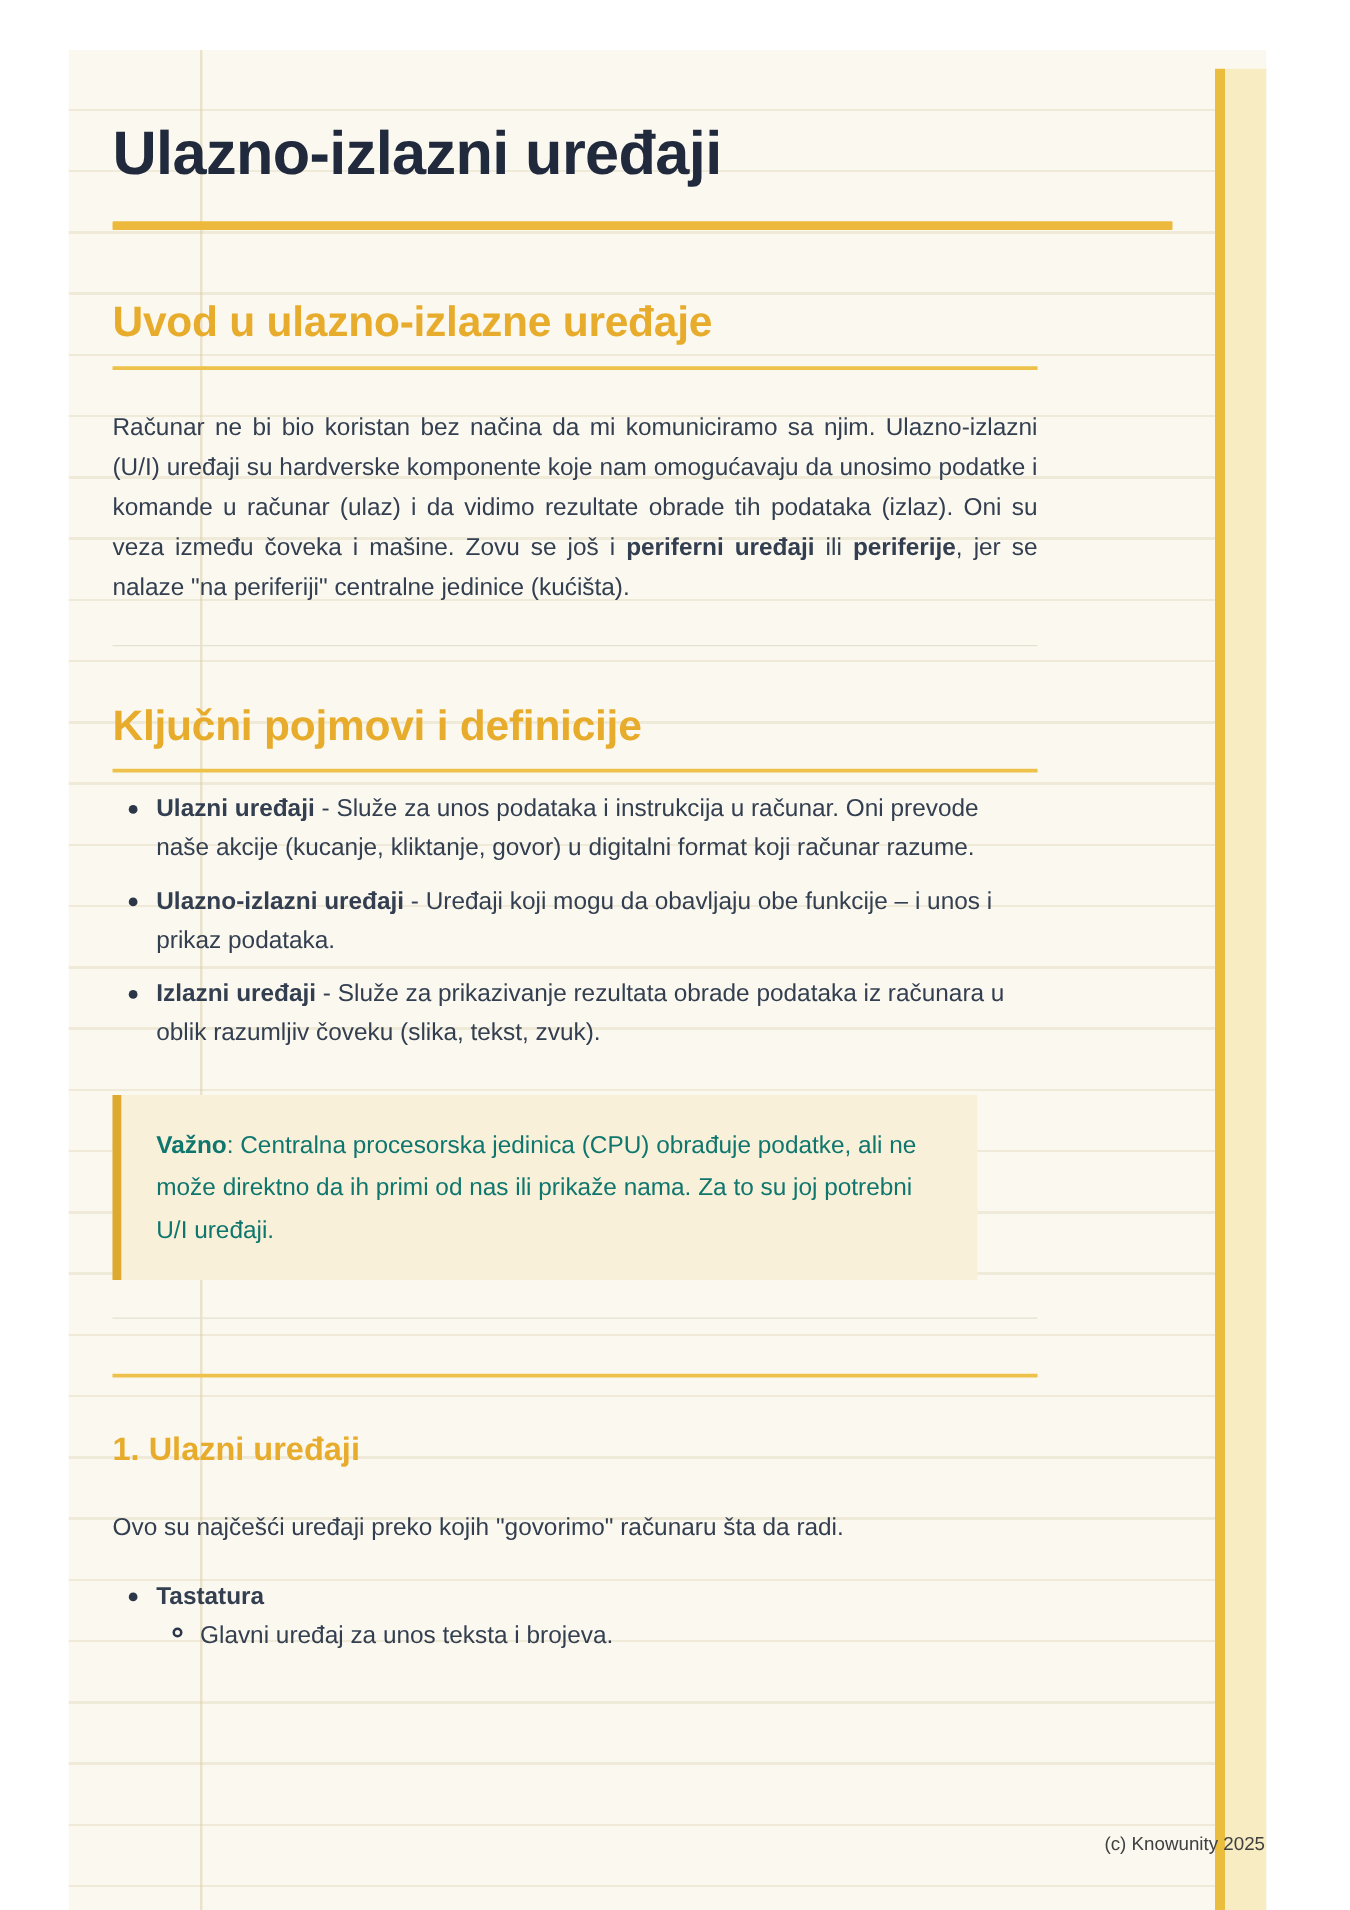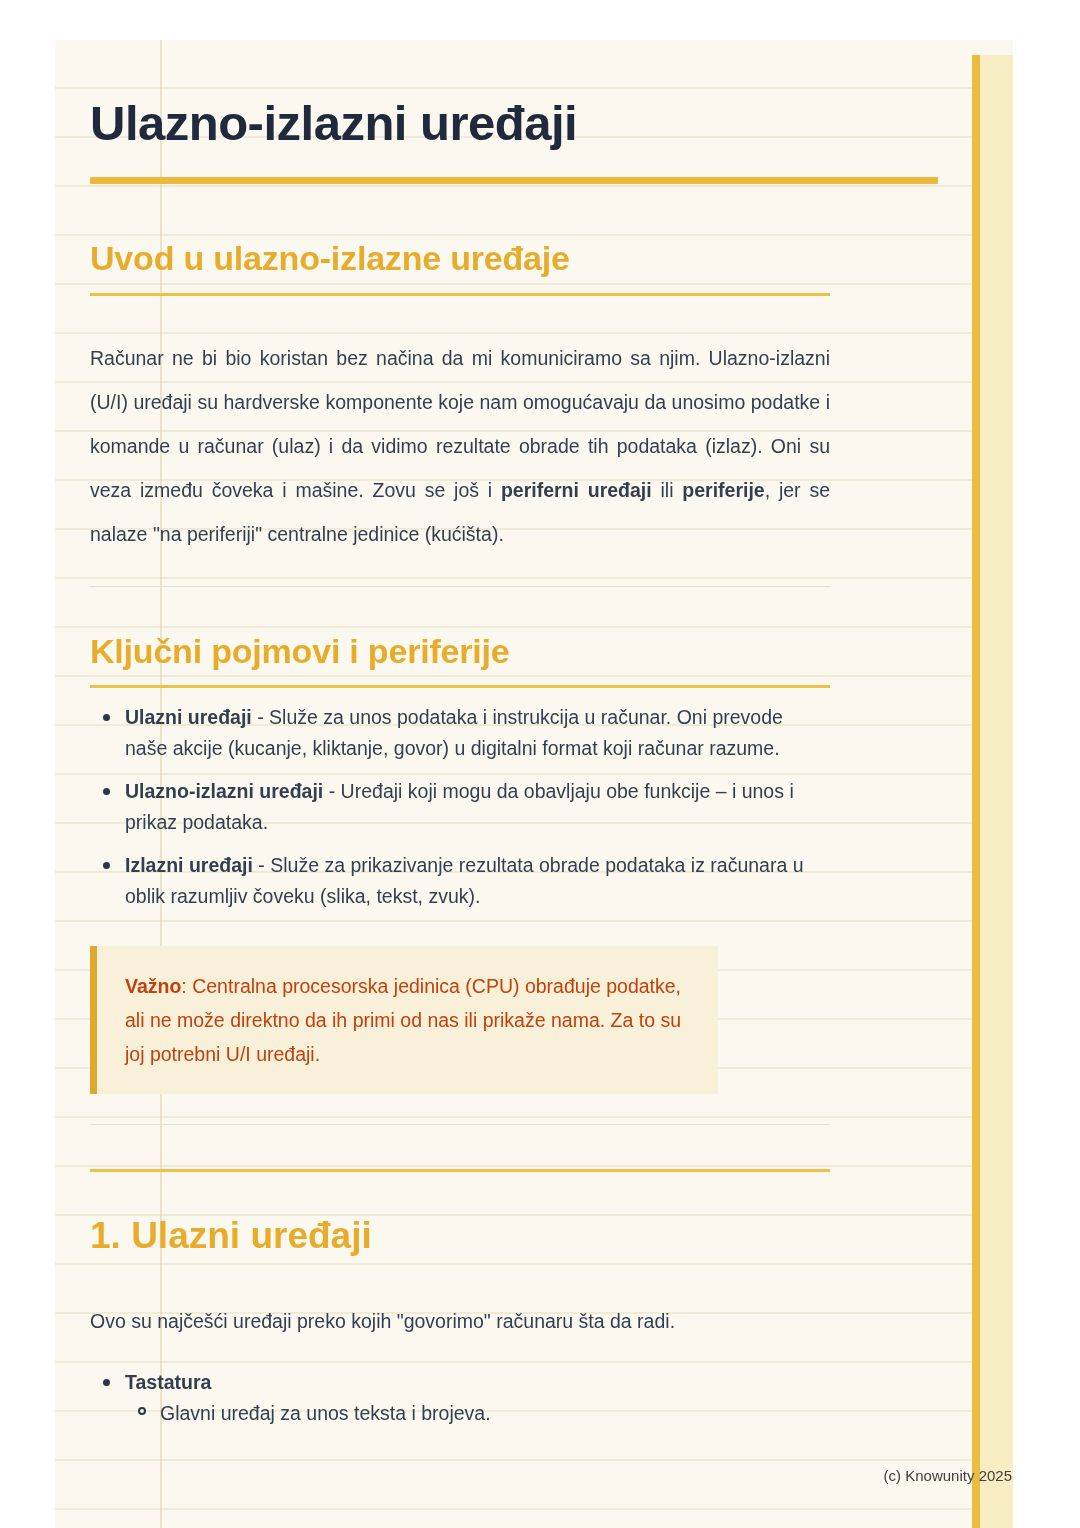--- a/index.html
+++ b/index.html
@@ -22,37 +22,37 @@
   
   .content { position:absolute; left:90px; top:40px; width:740px; color:#333F50; }
 
   h1 { margin-top:56px; font-size:49px; line-height:1.12; font-weight:800; letter-spacing:-0.5px; color:#202A3C; }
   .title-rule { width:848px; height:7px; margin-top:26px; background:#EDB93C; border-radius:1px; }
 
   .section { margin-top:44px; }
   .section.first { margin-top:54px; }
   h2 { font-size:34px; line-height:1.2; font-weight:800; color:#E8AC2D; letter-spacing:-0.2px; }
   .heading-rule { width:740px; height:3px; margin-top:14px; background:#EDC14A; }
-  h3 { margin-top:42px; font-size:37px; line-height:1.2; font-weight:800; color:#E8AC2D; }
+  h3 { margin-top:42px; font-size:26px; line-height:1.2; font-weight:800; color:#E8AC2D; }
 
-  .body-text { margin-top:40px; font-size:19.5px; line-height:44px; color:#333F50; }
+  .body-text { margin-top:30px; font-size:19.5px; line-height:32px; color:#333F50; }
   .justify { text-align:justify; }
   .b { font-weight:700; }
 
   .divider { width:740px; height:1px; margin-top:30px; background:#E3E0D4; }
 
   .bullet-list { list-style:none; margin-top:14px; }
   .bullet-item { display:flex; margin-top:12px; font-size:19.5px; line-height:31px; }
   .bullet-item.standalone { margin-top:24px; }
   .bullet-dot { flex:0 0 auto; width:7px; height:7px; border-radius:50%; background:#2B3648; margin:12px 15px 0 13px; }
   .bullet-text { flex:1 1 auto; }
 
   .callout {
-    margin-top:34px; width:628px; background:#F8F0D9; border-left:7px solid #DFA82F;
-    padding:23px 28px; font-size:19.5px; line-height:34px; color:#c2410c;
+    margin-top:34px; width:692px; background:#F8F0D9; border-left:7px solid #DFA82F;
+    padding:23px 28px; font-size:19.5px; line-height:34px; color:#0f766e;
   }
 
   .sub-bullet { display:flex; margin-left:48px; font-size:19.5px; line-height:31px; }
   .sub-dot { flex:0 0 auto; width:8px; height:8px; border-radius:50%; border:2px solid #2B3648; background:transparent; margin:9px 14px 0 0; }
 
   .footer { position:absolute; right:68px; bottom:44px; font-size:15px; color:#404040; }
 </style>
 </head>
 <body>
 
@@ -71,21 +71,21 @@
 
     <section class="section first">
       <h2>Uvod u ulazno-izlazne uređaje</h2>
       <div class="heading-rule"></div>
       <p class="body-text justify"><span>Računar ne bi bio koristan bez načina da mi komuniciramo sa njim. Ulazno-izlazni (U/I) uređaji su hardverske komponente koje nam omogućavaju da unosimo podatke i komande u računar (ulaz) i da vidimo rezultate obrade tih podataka (izlaz). Oni su veza između čoveka i mašine. Zovu se još i </span><span class="b">periferni uređaji</span><span> ili </span><span class="b">periferije</span><span>, jer se nalaze "na periferiji" centralne jedinice (kućišta).</span></p>
     </section>
 
     <div class="divider"></div>
 
     <section class="section">
-      <h2>Ključni pojmovi i periferije</h2>
+      <h2>Ključni pojmovi i definicije</h2>
       <div class="heading-rule"></div>
 
       <ul class="bullet-list">
         <li class="bullet-item">
           <span class="bullet-dot"></span>
           <span class="bullet-text"><span class="b">Ulazni uređaji</span><span> - Služe za unos podataka i instrukcija u računar. Oni prevode naše akcije (kucanje, kliktanje, govor) u digitalni format koji računar razume.</span></span>
         </li>
         <li class="bullet-item">
           <span class="bullet-dot"></span>
           <span class="bullet-text"><span class="b">Ulazno-izlazni uređaji</span><span> - Uređaji koji mogu da obavljaju obe funkcije – i unos i prikaz podataka.</span></span>

